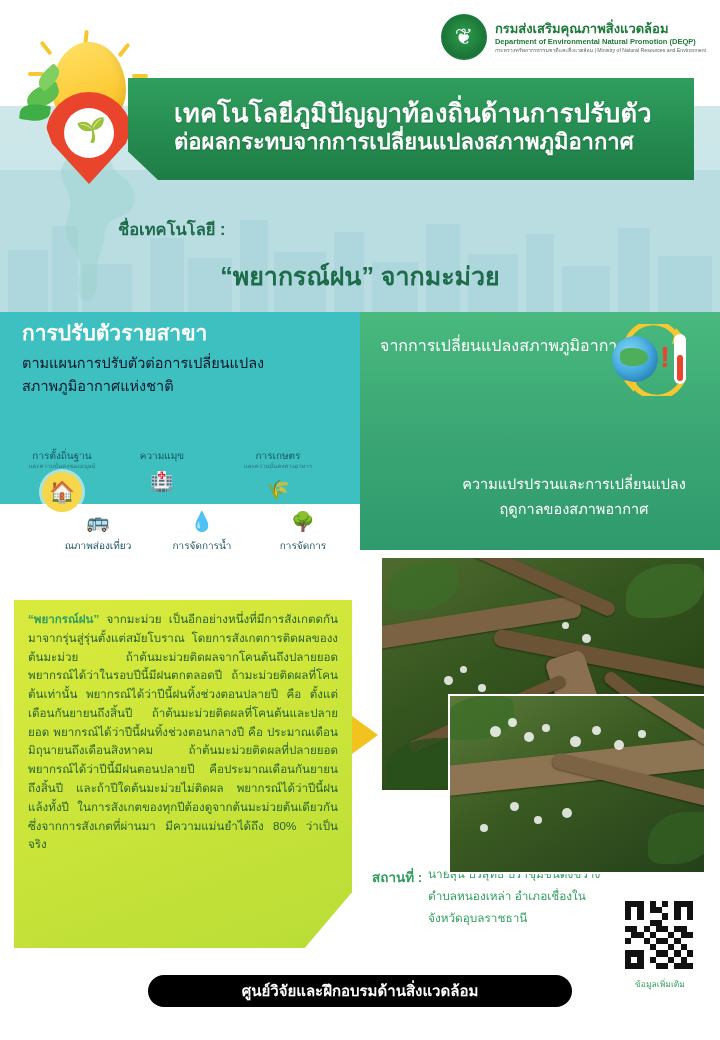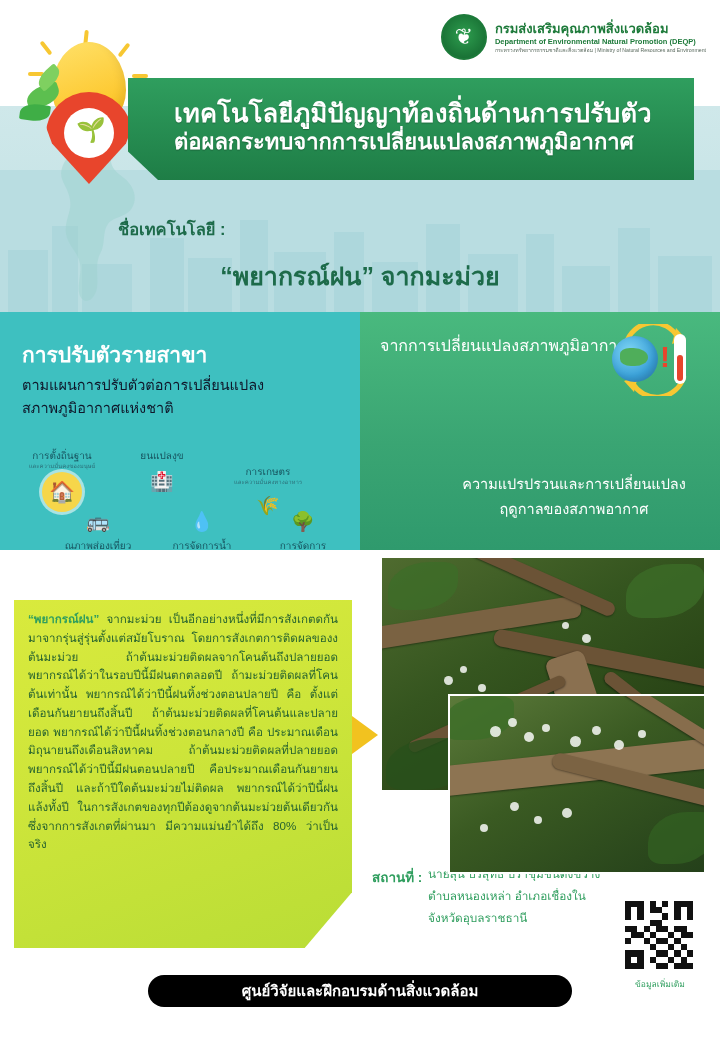--- a/index.html
+++ b/index.html
@@ -104,23 +104,23 @@
     font-size: 16.5px; color: #1d6b4a; font-weight: bold;
   }
   .tech-name-value {
     position: absolute; left: 0; top: 256px; width: 720px;
     text-align: center;
     font-size: 25px; color: #1d6b4a; font-weight: bold;
   }
 
   
   .panel-left {
-    position: absolute; left: 0; top: 312px; width: 360px; height: 238px;
+    position: absolute; left: 0; top: 312px; width: 360px; height: 192px;
     background: #3ec0c0;
-    padding: 29px 16px 8px 22px;
+    padding: 7px 16px 8px 22px;
   }
   .panel-left h2 {
     color: #ffffff; font-size: 21px; font-weight: bold; line-height: 1.3;
     margin-bottom: 6px;
   }
   .panel-left .sub {
     color: #0f172a; font-size: 14.5px; line-height: 1.55;
   }
   .sector-grid {
     position: absolute; left: 14px; top: 450px; width: 336px; height: 98px;
@@ -348,24 +348,24 @@
   </div>
 
   <div class="sector-grid">
 
     <div class="sector" style="left:0px; top:0px; width:96px;">
       <div class="cap">การตั้งถิ่นฐาน</div>
       <div class="cap small">และความมั่นคงของมนุษย์</div>
       <div class="ico hl">🏠</div>
     </div>
     <div class="sector" style="left:106px; top:0px; width:84px;">
-      <div class="cap">ยนแปลงุข</div>
+      <div class="cap">ความแมุข</div>
       <div class="ico">🏥</div>
     </div>
-    <div class="sector" style="left:196px; top:0px; width:116px;margin-top:16px;">
+    <div class="sector" style="left:206px; top:0px; width:116px;">
       <div class="cap">การเกษตร</div>
       <div class="cap small">และความมั่นคงทางอาหาร</div>
       <div class="ico">🌾</div>
     </div>
 
     <div class="sector" style="left:42px; top:52px; width:84px;">
       <div class="ico">🚌</div>
       <div class="cap">ณภาพส่องเที่ยว</div>
     </div>
     <div class="sector" style="left:146px; top:52px; width:84px;">

